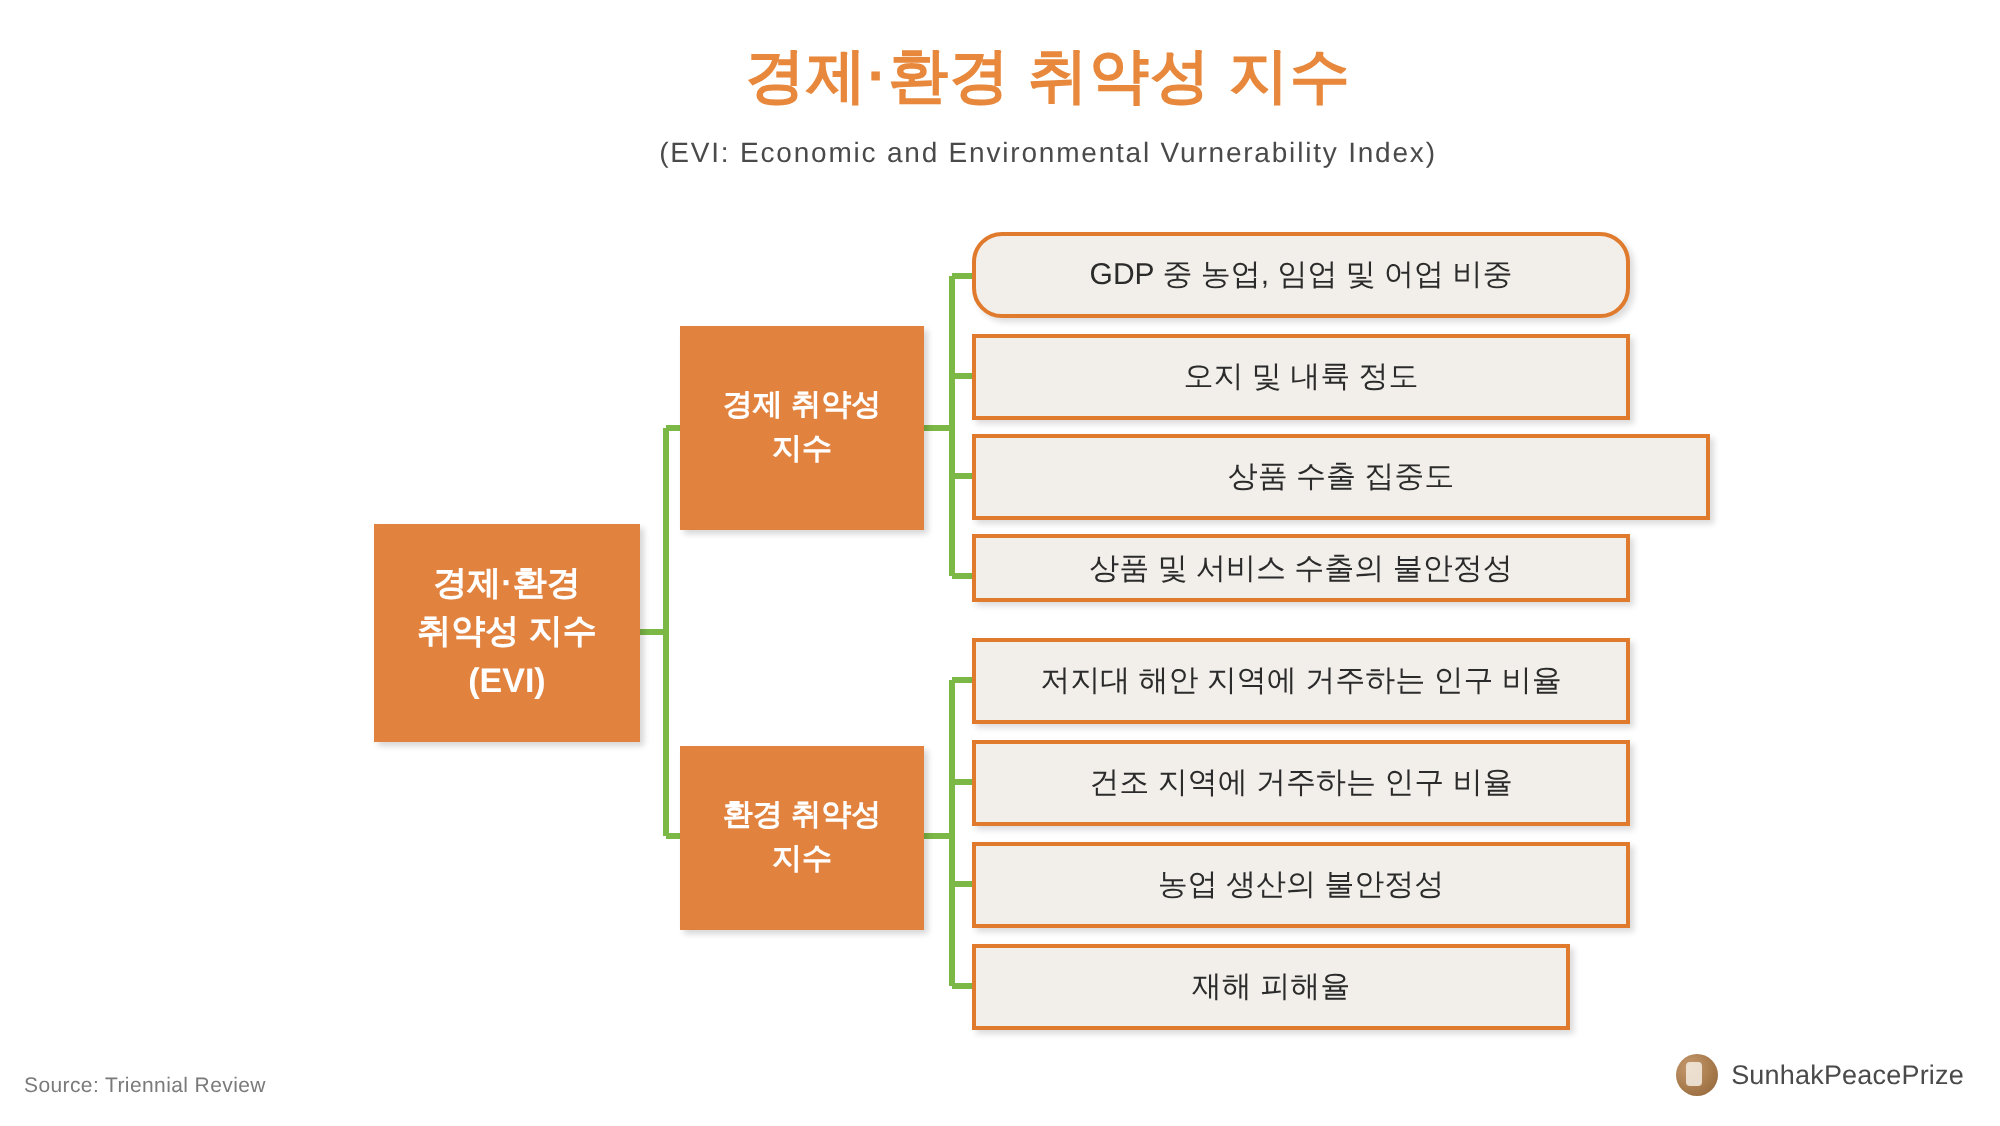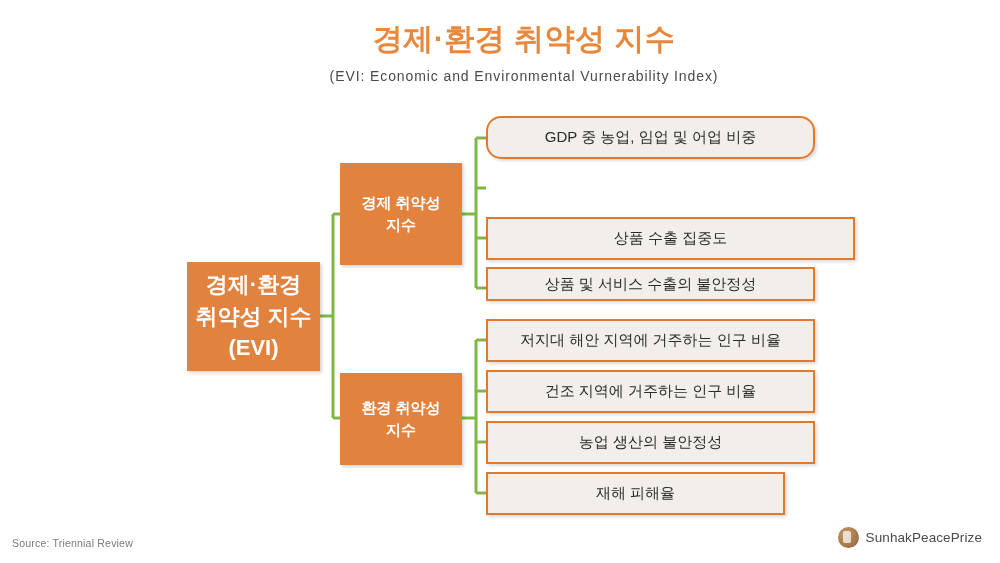--- a/index.html
+++ b/index.html
@@ -71,21 +71,21 @@
 
   
   .node-root, .node-branch {
     background: #e2823f;
     color: #ffffff;
     font-weight: bold;
     line-height: 1.45;
     box-shadow: 2px 2px 3px rgba(0,0,0,0.16);
   }
   .node-root {
-    font-size: 22px;
+    font-size: 17px;
   }
   .node-branch {
     font-size: 15px;
   }
 
   
   .node-leaf {
     background: #f2efea;
     border: 2px solid #e07b2e;
     color: #2b2b2b;
@@ -189,20 +189,23 @@
   <div class="node node-branch" style="left:340px; top:373px; width:122px; height:92px;">
     <div>
       <div>환경 취약성</div>
       <div>지수</div>
     </div>
   </div>
 
   <div class="node node-leaf" style="left:486px; top:116px; width:329px; height:43px;border-radius:15px;">
     <span>GDP 중 농업, 임업 및 어업 비중</span>
   </div>
+  <div class="node node-leaf" style="left:486px; top:167px; width:329px; height:43px;">
+    <span>오지 및 내륙 정도</span>
+  </div>
   <div class="node node-leaf" style="left:486px; top:217px; width:369px; height:43px;">
     <span>상품 수출 집중도</span>
   </div>
   <div class="node node-leaf" style="left:486px; top:267px; width:329px; height:34px;">
     <span>상품 및 서비스 수출의 불안정성</span>
   </div>
 
   <div class="node node-leaf" style="left:486px; top:319px; width:329px; height:43px;">
     <span>저지대 해안 지역에 거주하는 인구 비율</span>
   </div>

